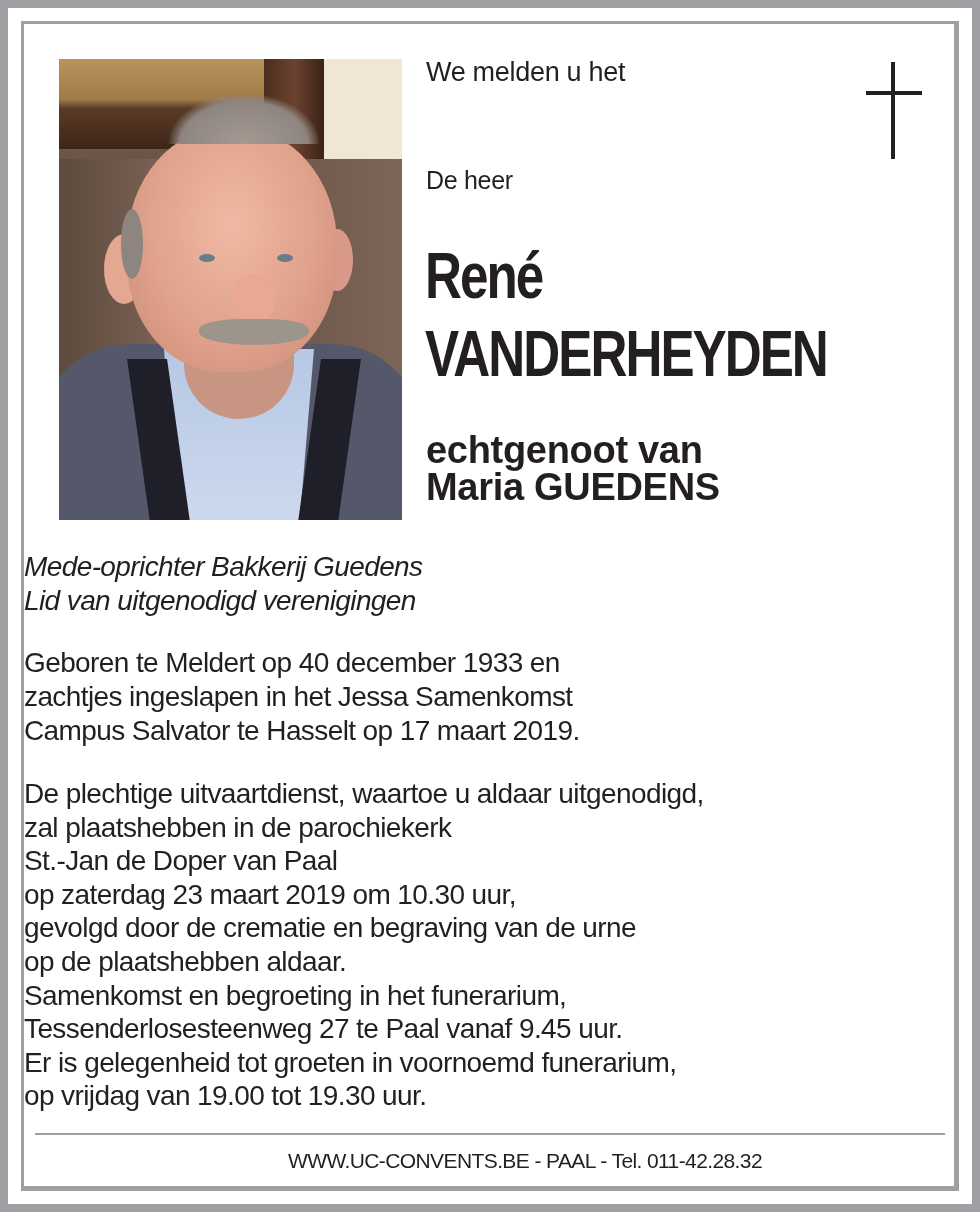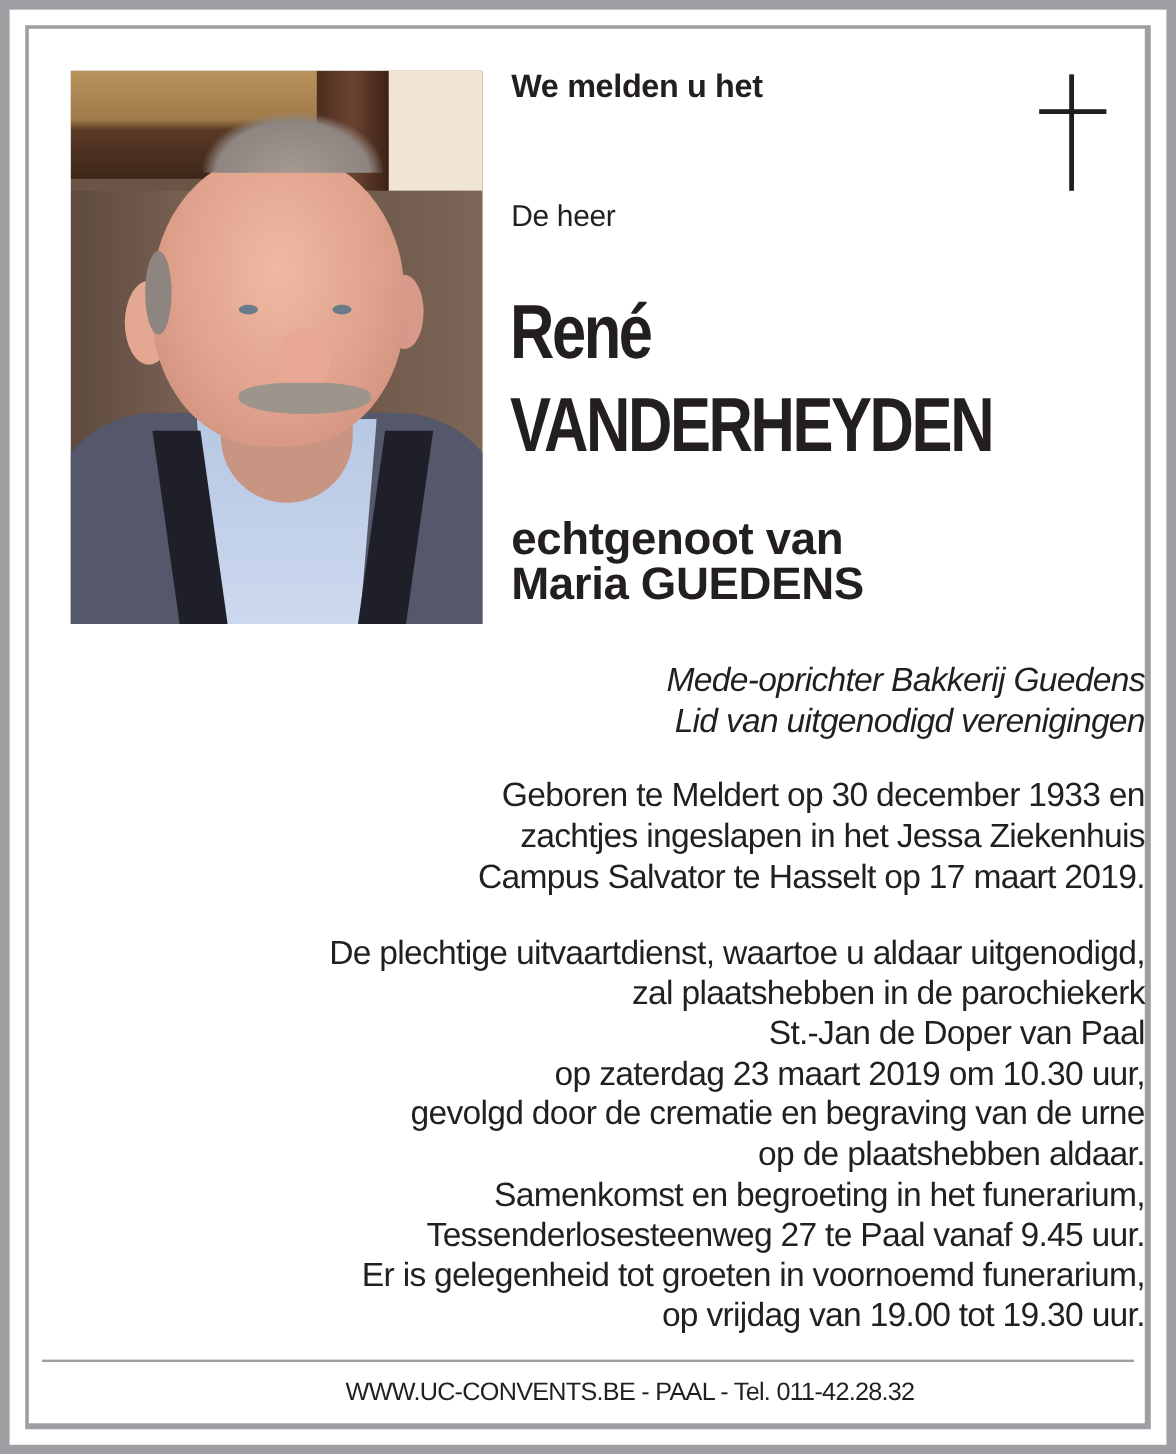--- a/index.html
+++ b/index.html
@@ -113,21 +113,21 @@
     }
     .cross .v {
       position: absolute; left: 25px; top: 0; width: 4px; height: 97px; background: #231f20;
     }
     .cross .h {
       position: absolute; left: 0; top: 29px; width: 56px; height: 4px; background: #231f20;
     }
 
     .intro {
       position: absolute; left: 426px; top: 55px;
-      font-size: 27px; line-height: 34px; font-weight: bold;
+      font-size: 27px; line-height: 34px; font-weight: normal;
       letter-spacing: -0.3px;
     }
     .intro div { white-space: nowrap; }
     .salutation {
       position: absolute; left: 426px; top: 163px;
       font-size: 25px; line-height: 34px; letter-spacing: -0.3px;
     }
     .name-first, .name-last {
       position: absolute; left: 425px;
       font-family: "Liberation Sans", sans-serif; font-weight: bold;
@@ -135,21 +135,21 @@
       transform: scaleX(0.80); transform-origin: left top; white-space: nowrap;
     }
     .name-first { top: 244px; }
     .name-last { top: 322px; }
     .spouse {
       position: absolute; left: 426px; top: 432px;
       font-size: 38px; line-height: 37px; font-weight: bold;
       letter-spacing: -0.3px; white-space: nowrap;
     }
     .center-block {
-      position: absolute; left: 24px; width: 930px; text-align: right;
+      position: absolute; left: 24px; width: 930px; text-align: left;
       font-size: 28px; line-height: 34px; letter-spacing: -0.6px;
     }
     .roles { top: 550px; font-style: italic; }
     .birth { top: 646px; }
     .ceremony { top: 777px; line-height: 33.6px; }
     .center-block div { white-space: nowrap; }
     .separator {
       position: absolute; left: 35px; top: 1133px; width: 910px; height: 2px;
       background: #9d9fa2;
     }
@@ -203,22 +203,22 @@
   <div>echtgenoot van</div>
   <div>Maria GUEDENS</div>
 </div>
 
 <div class="center-block roles">
   <div>Mede-oprichter Bakkerij Guedens</div>
   <div>Lid van uitgenodigd verenigingen</div>
 </div>
 
 <div class="center-block birth">
-  <div>Geboren te Meldert op 30 december 1933 en</div>
-  <div>zachtjes ingeslapen in het Jessa Ziekenhuis</div>
+  <div>Geboren te Meldert op 40 december 1933 en</div>
+  <div>zachtjes ingeslapen in het Jessa Samenkomst</div>
   <div>Campus Salvator te Hasselt op 17 maart 2019.</div>
 </div>
 
 <div class="center-block ceremony">
   <div>De plechtige uitvaartdienst, waartoe u aldaar uitgenodigd,</div>
   <div>zal plaatshebben in de parochiekerk</div>
   <div>St.-Jan de Doper van Paal</div>
   <div>op zaterdag 23 maart 2019 om 10.30 uur,</div>
   <div>gevolgd door de crematie en begraving van de urne</div>
   <div>op de plaatshebben aldaar.</div>

